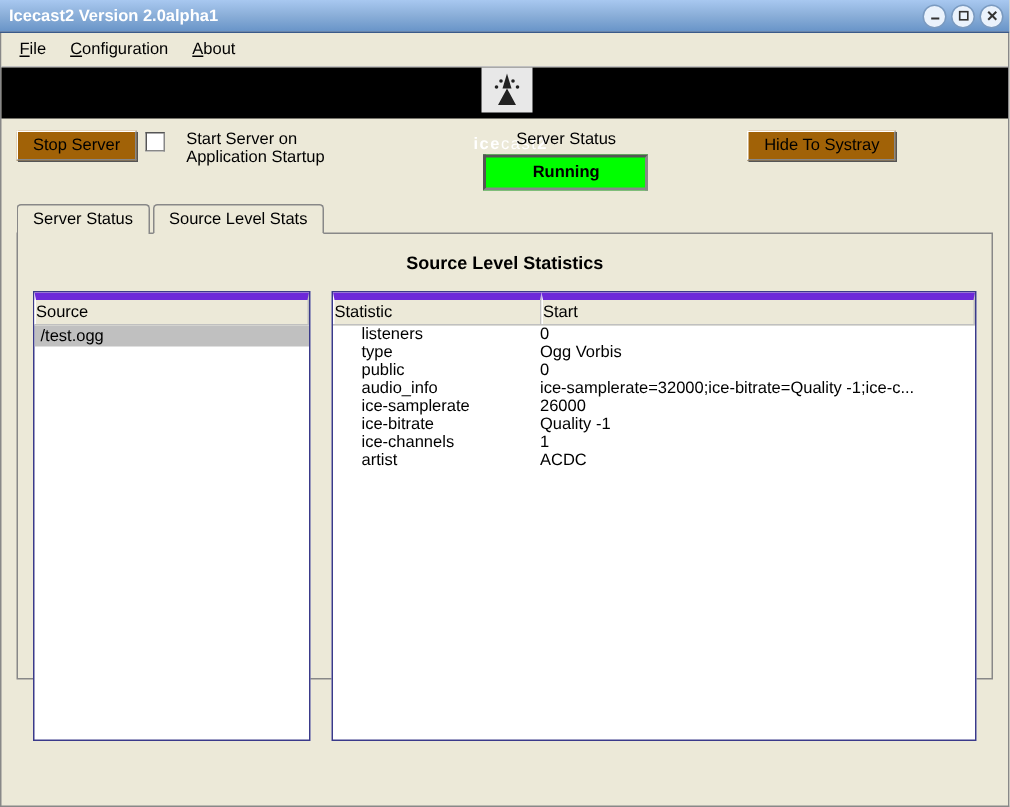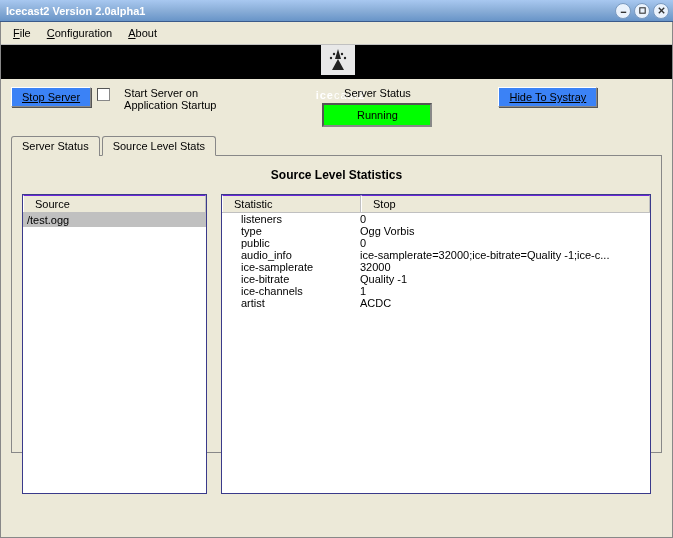--- a/index.html
+++ b/index.html
@@ -36,34 +36,33 @@
     .logo-bar { background: #000; height: 34px; display: flex; align-items: center; padding-left: 2px; flex-direction: column; }
     .logo-icon { width: 34px; height: 34px; background: #e8e8e8; display:flex; align-items:flex-end; justify-content:center; }
     .logo-icon svg { width: 30px; height: 30px; }
     .logo-text { color: #fff; font-size: 26px; margin-left: 6px; font-family: Arial, sans-serif; letter-spacing: 1px; }
     .logo-text b { font-weight: bold; }
     
     .content { padding: 8px 10px; }
     
     .top-controls { display: flex; align-items: flex-start; gap: 6px; margin-bottom: 8px; }
     .btn { 
-      background: #3b82f6; border: 1px solid #888; 
+      background: #a16207; border: 1px solid #888; 
       border-top-color: #fff; border-left-color: #fff;
       padding: 3px 10px; cursor: pointer; 
       box-shadow: 1px 1px 0 #555;
-      text-decoration: underline;
     }
     .checkbox-row { display: flex; align-items: flex-start; gap: 14px; }
     .checkbox { width: 13px; height: 13px; border: 1px solid #888; background: #fff; cursor: pointer; margin-top: 1px; border-top-color:#555; border-left-color:#555; }
     .server-status-group { text-align: center; margin-left: 100px; }
     .status-label { margin-bottom: 4px; }
     .status-box { 
       background: #00ff00; border: 2px solid #888; 
       border-top-color: #555; border-left-color: #555;
-      padding: 4px 24px; font-weight: normal; display: inline-block;
+      padding: 4px 24px; font-weight: bold; display: inline-block;
       min-width: 110px;
     }
     .systray-wrap { margin-left: 60px; }
     
     .tabs { display: flex; margin-top: 6px; }
     .tab { 
       padding: 3px 10px; border: 1px solid #888; 
       border-bottom: none; background: #ece9d8; 
       margin-right: 2px; cursor: pointer;
       border-radius: 3px 3px 0 0;
@@ -83,22 +82,22 @@
       border: 1px solid #3a3a8a; background: #fff; 
       display: flex; flex-direction: column;
     }
     .list-sources { width: 185px; }
     .list-stats { flex: 1; }
     .list-header { 
       display: flex; background: #ece9d8; 
       border-bottom: 1px solid #c0c0c0;
     }
     .col-h { 
-      padding: 2px 11px; border-right: 1px solid #c0c0c0; 
-      border-top: 1px solid #6d28d9; border-left: 1px solid #fff; 
+      padding: 2px 0; border-right: 1px solid #c0c0c0; 
+      border-top: 5px solid #6d28d9; border-left: 1px solid #fff; 
       cursor: pointer;
     }
     .list-body { flex: 1; overflow: hidden; }
     .src-row { padding: 1px 4px; cursor: pointer; }
     .src-row.selected { background: #c0c0c0; }
     .stat-row { display: flex; padding: 0px 4px; }
     .stat-name { width: 134px; white-space: nowrap; overflow: hidden; text-overflow: ellipsis; padding-left: 15px; }
     .stat-value { flex: 1; white-space: nowrap; overflow: hidden; text-overflow: ellipsis; }
   </style>
 </head>
@@ -180,42 +179,42 @@
             <div class="col-h" style="flex:1">Source</div>
           </div>
           <div class="list-body">
             <div class="src-row selected">/test.ogg</div>
           </div>
         </div>
 
         <div class="listview list-stats">
           <div class="list-header">
             <div class="col-h" style="width:139px">Statistic</div>
-            <div class="col-h" style="flex:1">Stop</div>
+            <div class="col-h" style="flex:1">Start</div>
           </div>
           <div class="list-body" id="stats-body">
               <div class="stat-row">
                 <div class="stat-name">listeners</div>
                 <div class="stat-value">0</div>
               </div>
               <div class="stat-row">
                 <div class="stat-name">type</div>
                 <div class="stat-value">Ogg Vorbis</div>
               </div>
               <div class="stat-row">
                 <div class="stat-name">public</div>
                 <div class="stat-value">0</div>
               </div>
               <div class="stat-row">
                 <div class="stat-name">audio_info</div>
                 <div class="stat-value">ice-samplerate=32000;ice-bitrate=Quality -1;ice-c...</div>
               </div>
               <div class="stat-row">
                 <div class="stat-name">ice-samplerate</div>
-                <div class="stat-value">32000</div>
+                <div class="stat-value">26000</div>
               </div>
               <div class="stat-row">
                 <div class="stat-name">ice-bitrate</div>
                 <div class="stat-value">Quality -1</div>
               </div>
               <div class="stat-row">
                 <div class="stat-name">ice-channels</div>
                 <div class="stat-value">1</div>
               </div>
               <div class="stat-row">

